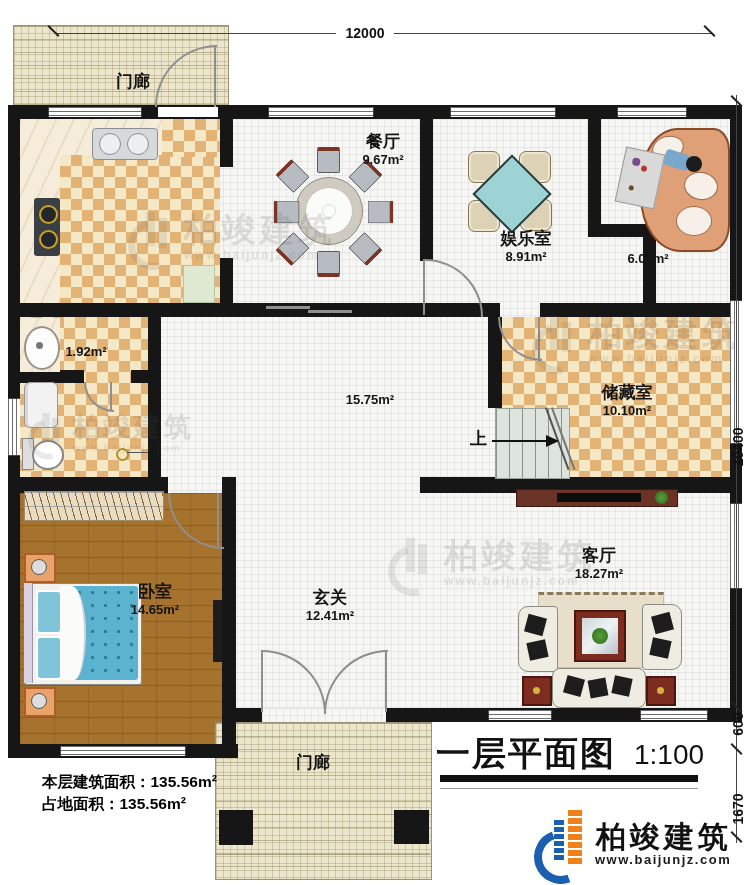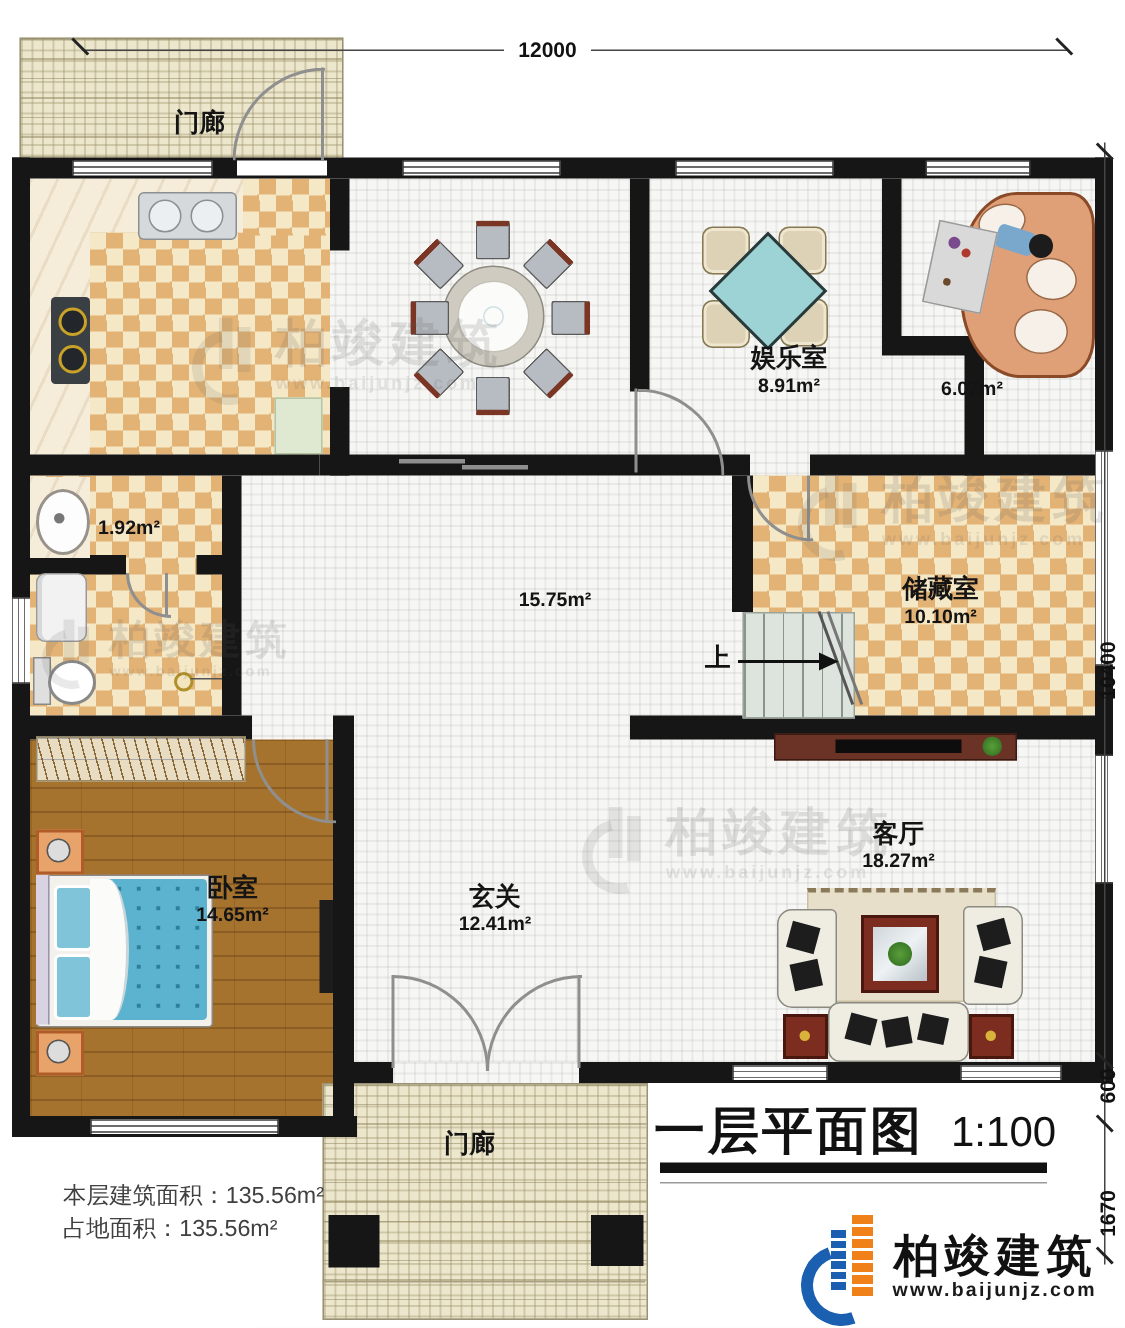--- a/index.html
+++ b/index.html
@@ -29,21 +29,21 @@
   .tick{position:absolute;width:15px;height:2px;background:#222;transform:rotate(45deg);}
   .chair{position:absolute;width:21px;height:21px;background:#b7bcc2;border:1px solid #5a5a5a;border-bottom:4px solid #7a3524;border-radius:2px;}
   .rchair{position:absolute;width:30px;height:30px;background:#ddd2b6;border:1px solid #857852;border-radius:7px;box-shadow:inset 0 0 0 2px #efe6cf;}
   .wm{position:absolute;display:flex;align-items:flex-start;gap:8px;pointer-events:none;}
   .wm .g{width:48px;height:50px;position:relative;flex:none;}
   .wm .ring{position:absolute;left:0;top:8px;width:36px;height:36px;border:7px solid rgba(90,90,90,.13);border-radius:50%;border-top-color:transparent;border-right-color:transparent;transform:rotate(30deg);}
   .wm .bar1{position:absolute;left:18px;top:0;width:9px;height:34px;background:rgba(90,90,90,.13);}
   .wm .bar2{position:absolute;left:30px;top:6px;width:9px;height:30px;background:rgba(90,90,90,.13);}
   .wm .t{font-size:34px;font-weight:700;letter-spacing:4px;color:rgba(90,90,90,.16);line-height:1.05;white-space:nowrap;}
   .wm .u{font-size:12px;font-weight:700;letter-spacing:2px;color:rgba(90,90,90,.14);white-space:nowrap;}
-  .stats{position:absolute;left:42px;top:771px;font-size:15.5px;font-weight:400;color:#404040;line-height:22px;white-space:nowrap;margin-top:16px;}
+  .stats{position:absolute;left:42px;top:771px;font-size:15.5px;font-weight:700;color:#000000;line-height:22px;white-space:nowrap;}
   .title{position:absolute;left:436px;top:731px;font-size:34px;font-weight:700;letter-spacing:2px;color:#111;white-space:nowrap;}
   .scale{position:absolute;left:634px;top:739px;font-size:28px;font-weight:400;color:#111;white-space:nowrap;}
   .logo-t{position:absolute;left:596px;top:817px;font-size:30px;font-weight:800;letter-spacing:4px;color:#111;white-space:nowrap;}
   .logo-u{position:absolute;left:595px;top:852px;font-size:13px;font-weight:700;letter-spacing:1.5px;color:#1a1a1a;white-space:nowrap;}
   .ah{position:absolute;width:0;height:0;border-left:13px solid #111;border-top:6px solid transparent;border-bottom:6px solid transparent;}
 </style>
 </head>
 <body>
 
 <div id="plan">
@@ -256,20 +256,24 @@
       </span>
     <span>
       <span class="t">柏竣建筑</span>
       <span class="u" style="display:block">www.baijunjz.com</span>
     </span>
   </div>
 
   <div class="rl" style="left:93px;top:72px;width:80px">
       <span class="rn">门廊</span>
     </div>
+  <div class="rl" style="left:338px;top:132px;width:90px">
+      <span class="rn">餐厅</span>
+      <span class="ra">9.67m²</span>
+    </div>
   <div class="rl" style="left:481px;top:229px;width:90px">
       <span class="rn">娱乐室</span>
       <span class="ra">8.91m²</span>
     </div>
   <div class="rl" style="left:603px;top:251px;width:90px">
       <span class="ra">6.07m²</span>
     </div>
   <div class="rl" style="left:41px;top:344px;width:90px">
       <span class="ra">1.92m²</span>
     </div>

